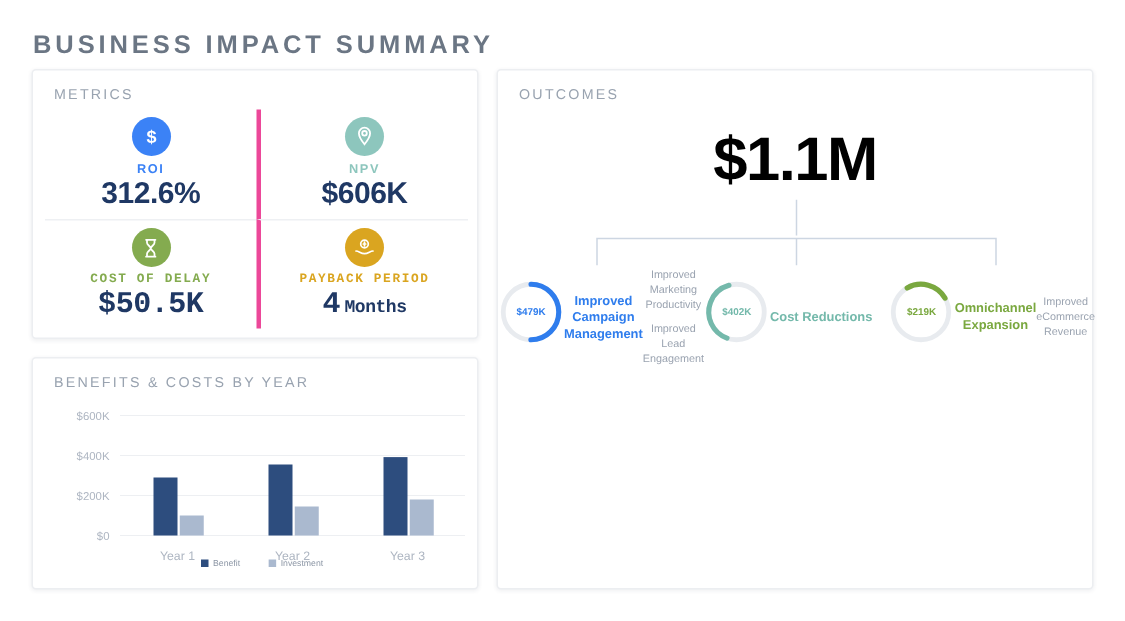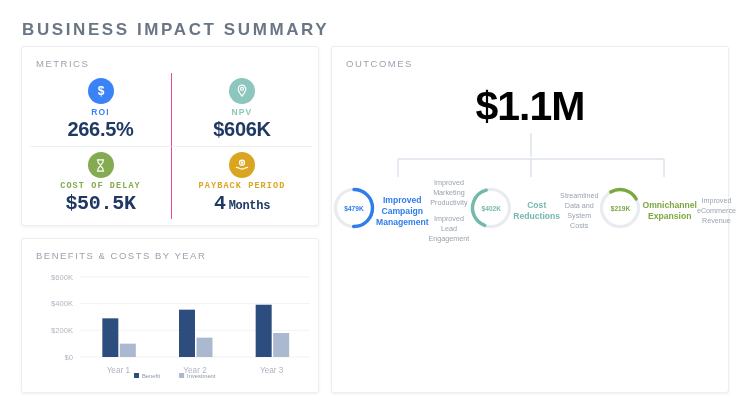--- a/index.html
+++ b/index.html
@@ -34,21 +34,21 @@
 
   
   .metrics-grid {
     position: absolute; left: 8px; top: 26px; width: 282px; height: 146px;
     display: grid; grid-template-columns: 1fr 1fr; grid-template-rows: 1fr 1fr;
   }
   .metric {
     position: relative; display: flex; flex-direction: column;
     align-items: center; justify-content: flex-start; padding-top: 5px;
   }
-  .metric.col-right { border-left: 1px solid #ec4899; }
+  .metric.col-right { border-left: 3px solid #ec4899; }
   .metric.row-bottom { border-top: 1px solid #eef0f3; font-family: Liberation Mono, monospace; }
   .metric-icon {
     width: 26px; height: 26px; border-radius: 50%;
     display: flex; align-items: center; justify-content: center;
     color: #fff; margin-bottom: 3px;
   }
   .metric-icon svg { display:block; }
   .metric-name {
     font-size: 8.5px; letter-spacing: 1.1px; font-weight: 600; margin-bottom: 1px;
   }
@@ -104,21 +104,21 @@
     <div class="card-label">METRICS</div>
     <div class="metrics-grid">
 
       <div class="metric">
         <div class="metric-icon" style="background:#3b82f6">
           <svg width="16" height="16" viewBox="0 0 16 16">
               <text x="8" y="12.4" text-anchor="middle" font-family="Liberation Sans, sans-serif" font-size="12" font-weight="700" fill="#fff">$</text>
             </svg>
         </div>
         <div class="metric-name" style="color:#3b82f6">ROI</div>
-        <div class="metric-value">266.5%</div>
+        <div class="metric-value">312.6%</div>
       </div>
 
       <div class="metric col-right">
         <div class="metric-icon" style="background:#8dc6bd">
           <svg width="16" height="16" viewBox="0 0 24 24" fill="none" stroke="#fff" stroke-width="1.8">
             <path d="M12 3.2c-3.1 0-5.6 2.5-5.6 5.6 0 4.2 5.6 11 5.6 11s5.6-6.8 5.6-11c0-3.1-2.5-5.6-5.6-5.6z"></path>
             <circle cx="12" cy="8.8" r="2.3"></circle>
           </svg>
         </div>
         <div class="metric-name" style="color:#8dc6bd">NPV</div>
@@ -209,23 +209,20 @@
         </div>
         <div class="branch">
           <div class="donut">
             <svg width="44" height="44" viewBox="0 0 44 44">
               <circle cx="22" cy="22" r="18.5" fill="none" stroke="#e8ebef" stroke-width="3.2"></circle>
               <circle cx="22" cy="22" r="18.5" fill="none" stroke="#74b9ab" stroke-width="3.4" stroke-linecap="round" stroke-dasharray="46.50 116.24" transform="rotate(110 22 22)"></circle>
             </svg>
             <div class="donut-label" style="color:#74b9ab">$402K</div>
           </div>
           <div class="branch-title" style="color: rgb(116, 185, 171);">Cost Reductions</div>
-          <div class="branch-items">
-            <div class="branch-item">Streamlined Data and System Costs</div>
-          </div>
         </div>
         <div class="branch">
           <div class="donut">
             <svg width="44" height="44" viewBox="0 0 44 44">
               <circle cx="22" cy="22" r="18.5" fill="none" stroke="#e8ebef" stroke-width="3.2"></circle>
               <circle cx="22" cy="22" r="18.5" fill="none" stroke="#7aa83f" stroke-width="3.4" stroke-linecap="round" stroke-dasharray="29.06 116.24" transform="rotate(-120 22 22)"></circle>
             </svg>
             <div class="donut-label" style="color:#7aa83f">$219K</div>
           </div>
           <div class="branch-title" style="color: rgb(122, 168, 63);">Omnichannel Expansion</div>

